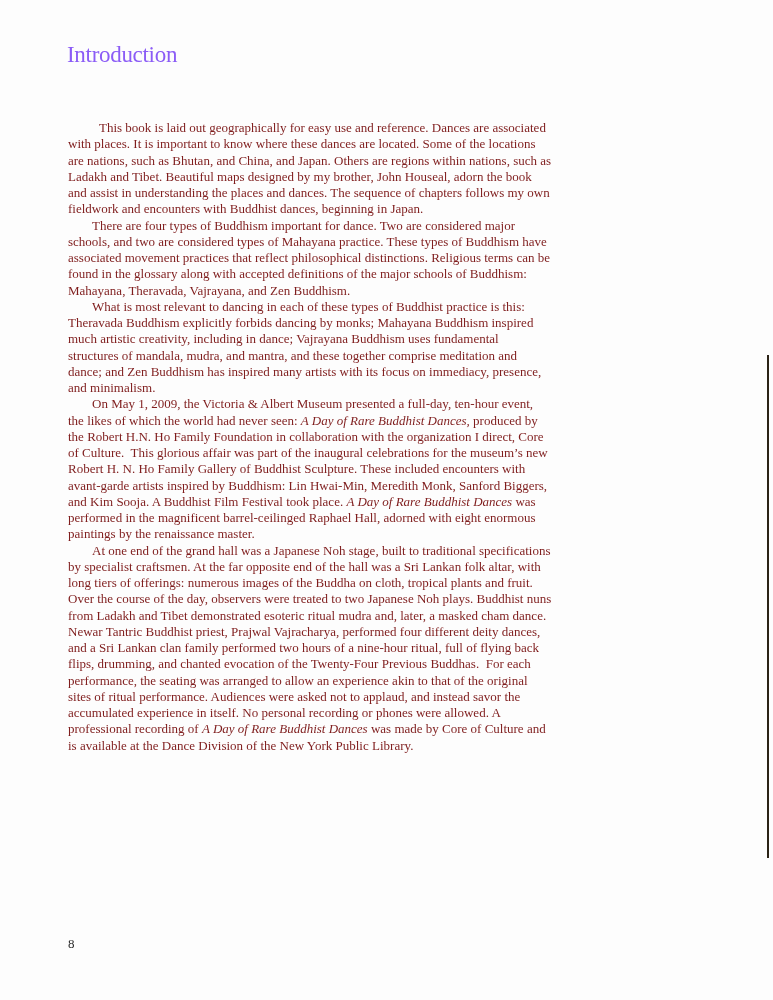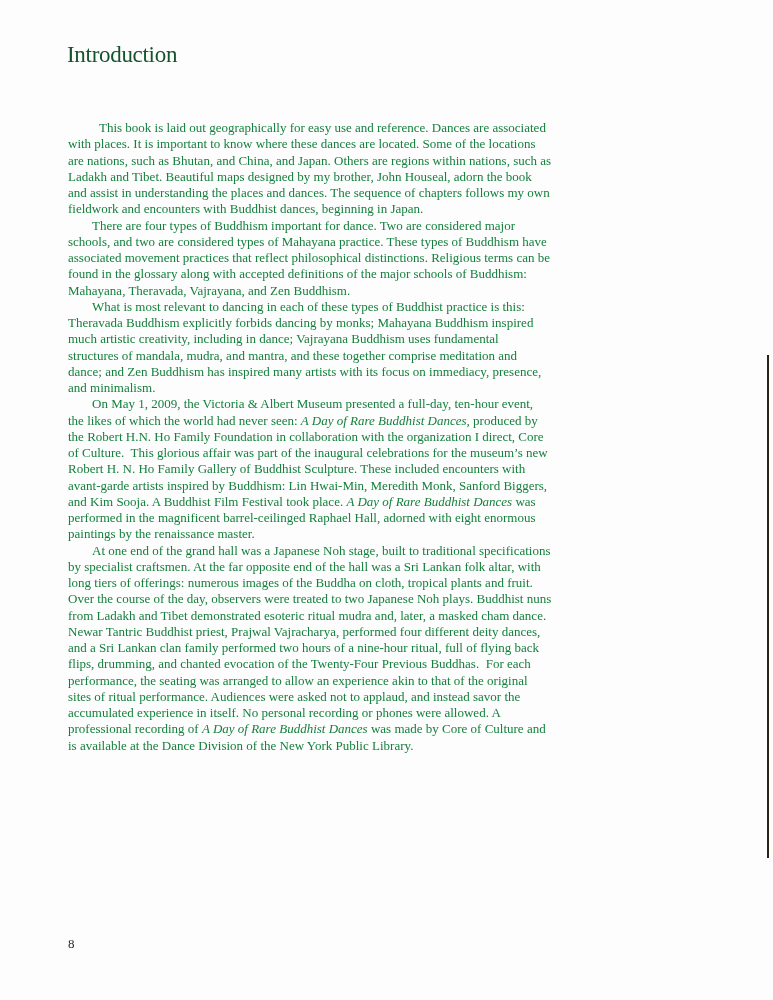--- a/index.html
+++ b/index.html
@@ -59,22 +59,22 @@
     top: 355px;
     width: 2px;
     height: 503px;
     background: #2b2316;
   }
 </style>
 </head>
 <body>
 
 <div class="page" style="background: rgb(253, 253, 253);">
-  <h1 class="page-title" style="color: #14532d;">Introduction</h1>
-  <div class="text-block" style="color: #15803d;">
+  <h1 class="page-title" style="color: #8b5cf6;">Introduction</h1>
+  <div class="text-block" style="color: #7f1d1d;">
       <p class="para"><span>This book is laid out geographically for easy use and reference. Dances are associated with places. It is important to know where these dances are located. Some of the locations are nations, such as Bhutan, and China, and Japan. Others are regions within nations, such as Ladakh and Tibet. Beautiful maps designed by my brother, John Houseal, adorn the book and assist in understanding the places and dances. The sequence of chapters follows my own fieldwork and encounters with Buddhist dances, beginning in Japan.</span></p>
       <p class="para"><span>There are four types of Buddhism important for dance. Two are considered major schools, and two are considered types of Mahayana practice. These types of Buddhism have associated movement practices that reflect philosophical distinctions. Religious terms can be found in the glossary along with accepted definitions of the major schools of Buddhism: Mahayana, Theravada, Vajrayana, and Zen Buddhism.</span></p>
       <p class="para"><span>What is most relevant to dancing in each of these types of Buddhist practice is this: Theravada Buddhism explicitly forbids dancing by monks; Mahayana Buddhism inspired much artistic creativity, including in dance; Vajrayana Buddhism uses fundamental structures of mandala, mudra, and mantra, and these together comprise meditation and dance; and Zen Buddhism has inspired many artists with its focus on immediacy, presence, and minimalism.</span></p>
       <p class="para"><span>On May 1, 2009, the Victoria &amp; Albert Museum presented a full-day, ten-hour event, the likes of which the world had never seen: </span><em>A Day of Rare Buddhist Dances,</em><span> produced by the Robert H.N. Ho Family Foundation in collaboration with the organization I direct, Core of Culture.  This glorious affair was part of the inaugural celebrations for the museum’s new Robert H. N. Ho Family Gallery of Buddhist Sculpture. These included encounters with avant-garde artists inspired by Buddhism: Lin Hwai-Min, Meredith Monk, Sanford Biggers, and Kim Sooja. A Buddhist Film Festival took place. </span><em>A Day of Rare Buddhist Dances</em><span> was performed in the magnificent barrel-ceilinged Raphael Hall, adorned with eight enormous paintings by the renaissance master.</span></p>
       <p class="para"><span>At one end of the grand hall was a Japanese Noh stage, built to traditional specifications by specialist craftsmen. At the far opposite end of the hall was a Sri Lankan folk altar, with long tiers of offerings: numerous images of the Buddha on cloth, tropical plants and fruit. Over the course of the day, observers were treated to two Japanese Noh plays. Buddhist nuns from Ladakh and Tibet demonstrated esoteric ritual mudra and, later, a masked cham dance. Newar Tantric Buddhist priest, Prajwal Vajracharya, performed four different deity dances, and a Sri Lankan clan family performed two hours of a nine-hour ritual, full of flying back flips, drumming, and chanted evocation of the Twenty-Four Previous Buddhas.  For each performance, the seating was arranged to allow an experience akin to that of the original sites of ritual performance. Audiences were asked not to applaud, and instead savor the accumulated experience in itself. No personal recording or phones were allowed. A professional recording of </span><em>A Day of Rare Buddhist Dances</em><span> was made by Core of Culture and is available at the Dance Division of the New York Public Library.</span></p>
     </div>
   <div class="page-number">8</div>
   <div class="scan-line" style="background: rgb(43, 35, 22);"></div>
 </div>
 

